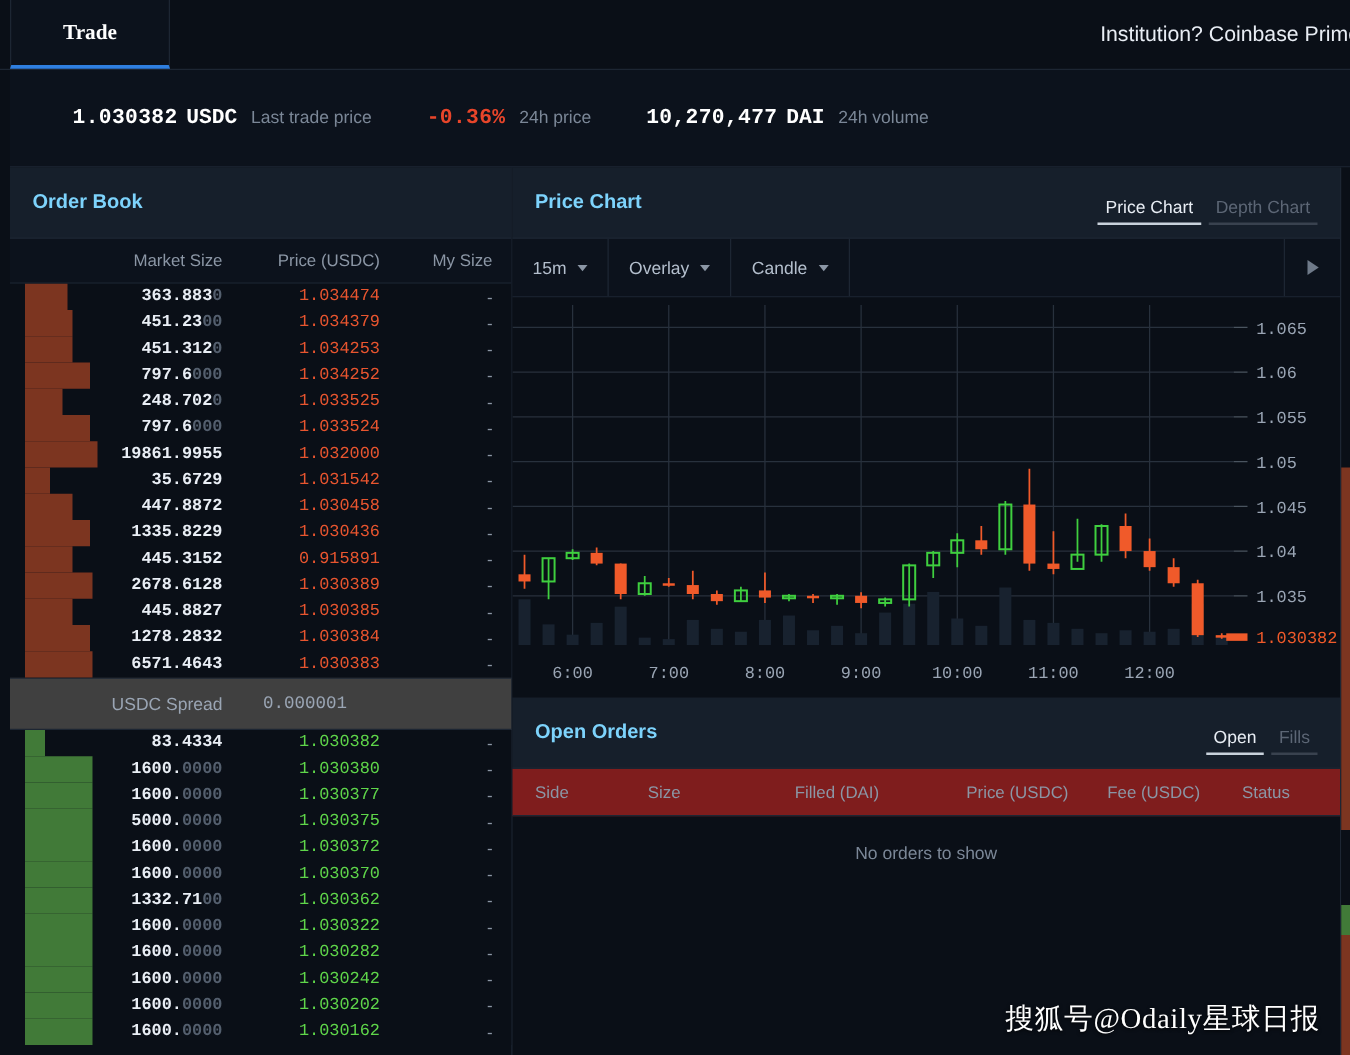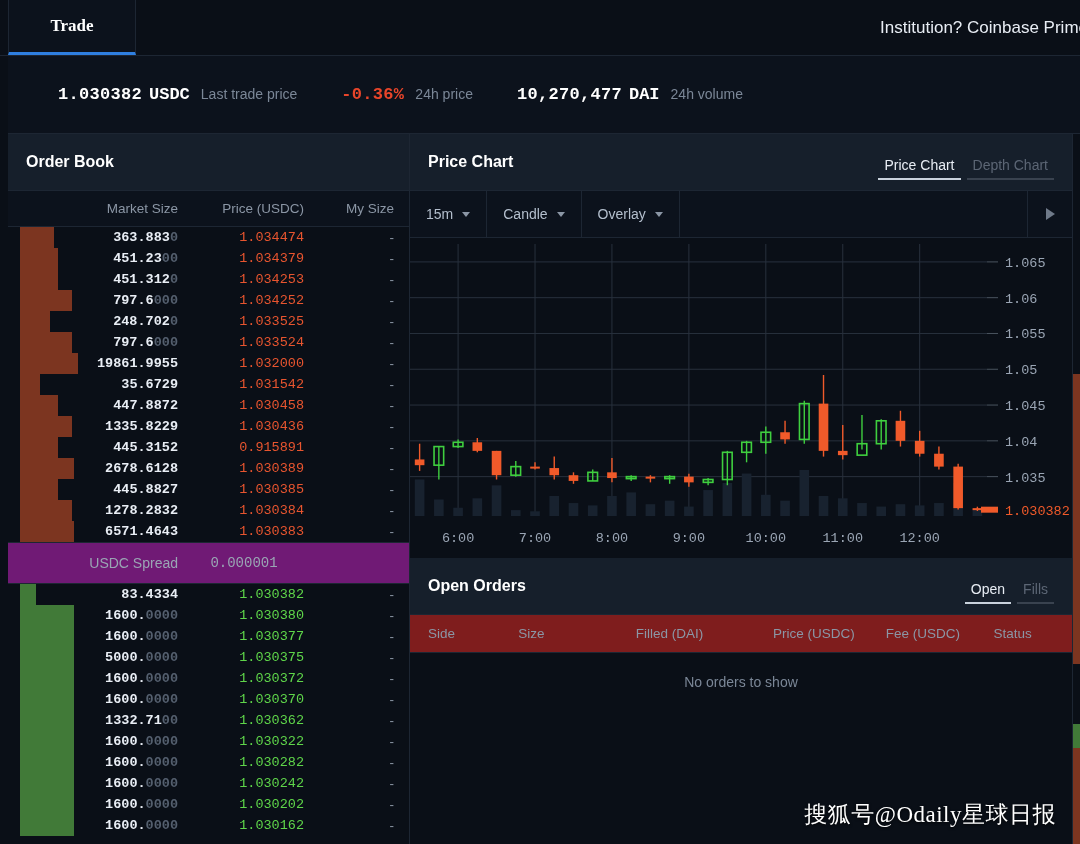--- a/index.html
+++ b/index.html
@@ -52,21 +52,21 @@
   .main { display:flex; height:710px; margin-left:8px; }
   .col-left { width:402px; border-right:1px solid #1d2633; display:flex; flex-direction:column; }
   .col-right { width:662px; display:flex; flex-direction:column; position:relative; }
 
   .panel-head {
     height:57px; background:#161f2b;
     border-bottom:1px solid #1d2633;
     display:flex; align-items:center; padding:0 18px;
     position:relative;
   }
-  .panel-title { font-size:16px; font-weight:bold; color:#ffffff; }
+  .panel-title { font-size:16px; font-weight:bold; color:#7dd3fc; }
   .seg-tabs { position:absolute; right:18px; bottom:10px; display:flex; gap:6px; }
   .seg {
     font-size:14px; padding:2px 6px 5px; cursor:pointer;
     border-bottom:2px solid #39424f; color:#5c6675;
   }
   .seg.active { color:#e8edf4; border-bottom-color:#c9d2dc; }
 
   
   .ob-head {
     height:36px; background:#0c121c; border-bottom:1px solid #1d2633;
@@ -87,21 +87,21 @@
   .depth.ask { background:#7c3520; }
   .depth.bid { background:#417a38; }
   .ob-row > span { position:relative; z-index:1; }
   .sz { color:#e9eef5; font-weight:bold; }
   .sz .dim { color:#545f6e; font-weight:bold; }
   .pr.ask { color:#e8552f; }
   .pr.bid { color:#5fd64a; }
   .my { color:#8b96a5; }
 
   .spread-row {
-    height:42px; background:#701a75;
+    height:42px; background:#404040;
     border-top:1px solid #1d2633; border-bottom:1px solid #1d2633;
     display:flex; align-items:center; font-size:14px; color:#9aa5b4;
   }
   .spread-lbl { width:176px; text-align:right; padding-right:6px; }
   .spread-val { width:128px; text-align:center; padding-right:8px; }
 
   
   .chart-tools {
     height:47px; background:#0c121c; border-bottom:1px solid #1d2633;
     display:flex; align-items:stretch;
@@ -368,25 +368,25 @@
         <div class="seg">Depth Chart</div>
       </div>
     </div>
 
     <div class="chart-tools">
       <div class="tool">
         <span>15m</span>
         <span class="caret"></span>
       </div>
       <div class="tool">
+        <span>Overlay</span>
+        <span class="caret"></span>
+      </div>
+      <div class="tool">
         <span>Candle</span>
-        <span class="caret"></span>
-      </div>
-      <div class="tool">
-        <span>Overlay</span>
         <span class="caret"></span>
       </div>
       <div class="tool-spacer"></div>
       <div class="tool-play">
         <span class="tri"></span>
       </div>
     </div>
 
     <div class="chart-wrap">
       <svg class="chart-svg" id="chart" width="662" height="320">

